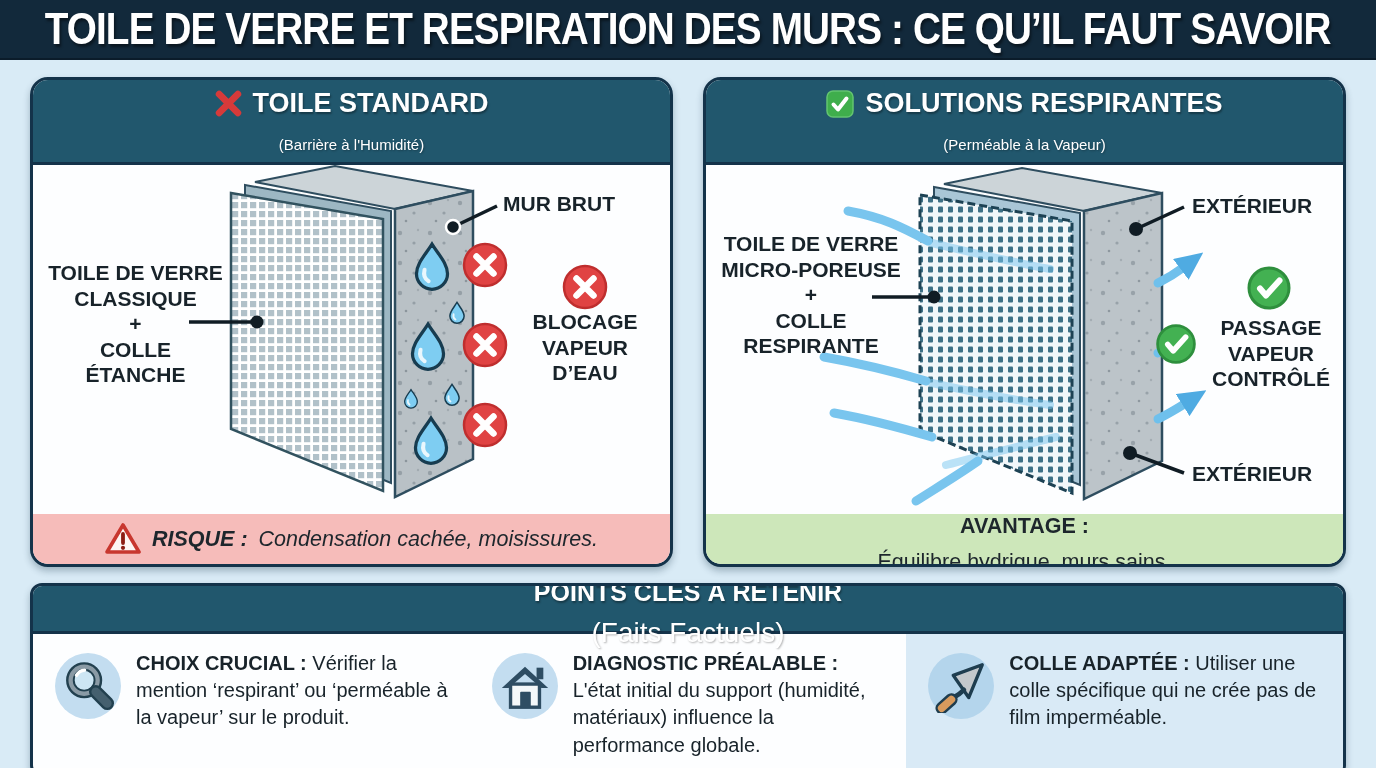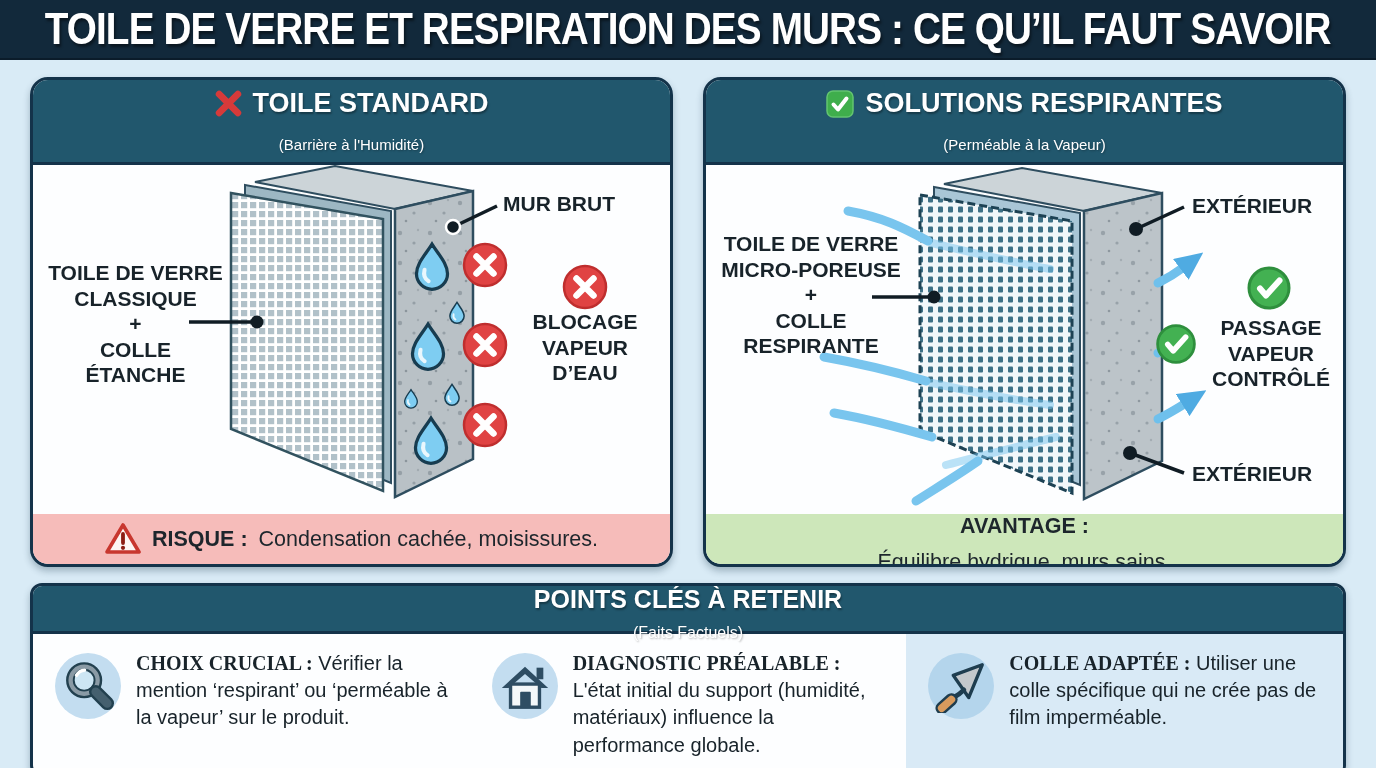--- a/index.html
+++ b/index.html
@@ -11,38 +11,38 @@
 
   
   .panels{display:flex;gap:30px;padding:17px 30px 0;}
   .panel{flex:1;border:3px solid #14334a;border-radius:18px;overflow:hidden;background:#fdfeff;box-shadow:0 4px 7px rgba(20,50,70,.3);}
   .panel-header{background:#21576d;color:#fff;text-align:center;padding:8px 4px 9px;border-bottom:3px solid #14334a;}
   .panel-title{font-size:27px;font-weight:bold;display:flex;justify-content:center;align-items:center;gap:11px;text-shadow:1px 2px 2px rgba(0,0,0,0.35);}
   .panel-subtitle{font-size:15px;margin-top:17px;text-shadow:1px 1px 2px rgba(0,0,0,0.3);}
   .panel-body{position:relative;height:349px;background:#fdfeff;}
   .body-svg{position:absolute;left:0;top:0;width:636px;height:349px;}
   .panel-footer{height:50px;display:flex;align-items:center;justify-content:center;gap:11px;font-size:21.5px;color:#1d262c;}
-  .footer-risk{background:#f6bcba;}
+  .footer-risk{background:#f6bcba;font-style:italic;}
   .footer-adv{background:#cde7ba;flex-direction:column;}
   .panel-footer .lead{font-weight:bold;}
 
   .diagram-label{position:absolute;font-weight:bold;color:#18232a;font-size:21px;line-height:1.22;white-space:pre-line;text-align:center;}
 
   
   .keypoints{margin:16px 30px 0;border:3px solid #14334a;border-radius:12px;overflow:hidden;background:#fdfeff;box-shadow:0 4px 7px rgba(20,50,70,.3);}
   .kp-header{background:#21576d;height:45px;display:flex;align-items:center;justify-content:center;gap:10px;color:#fff;border-bottom:3px solid #14334a;flex-direction:column;}
   .kp-header .kp-title{font-size:25px;font-weight:bold;text-shadow:1px 2px 2px rgba(0,0,0,0.35);}
-  .kp-header .kp-subtitle{font-size:16px;font-weight:normal;text-shadow:1px 1px 2px rgba(0,0,0,0.3);}
+  .kp-header .kp-subtitle{font-size:28px;font-weight:normal;text-shadow:1px 1px 2px rgba(0,0,0,0.3);}
   .kp-row{display:flex;}
   .kp-item{flex:1;display:flex;gap:15px;padding:15px 16px 15px 22px;align-items:flex-start;}
   .kp-item.alt{background:#d9eaf6;}
   .kp-icon{width:66px;height:66px;border-radius:50%;background:#c3ddf0;flex:none;display:flex;align-items:center;justify-content:center;margin-top:4px;}
   .kp-item.alt .kp-icon{background:#b4d5ec;}
   .kp-text{font-size:20px;line-height:1.36;color:#18232a;padding-top:1px;}
-  .kp-text .lead{font-weight:bold;font-family:Liberation Serif, serif;}
+  .kp-text .lead{font-weight:bold;}
 </style>
 </head>
 <body>
 
 <div class="page">
 
   <div class="title-bar">
     <h1>TOILE DE VERRE ET RESPIRATION DES MURS : CE QU’IL FAUT SAVOIR</h1>
   </div>
 

